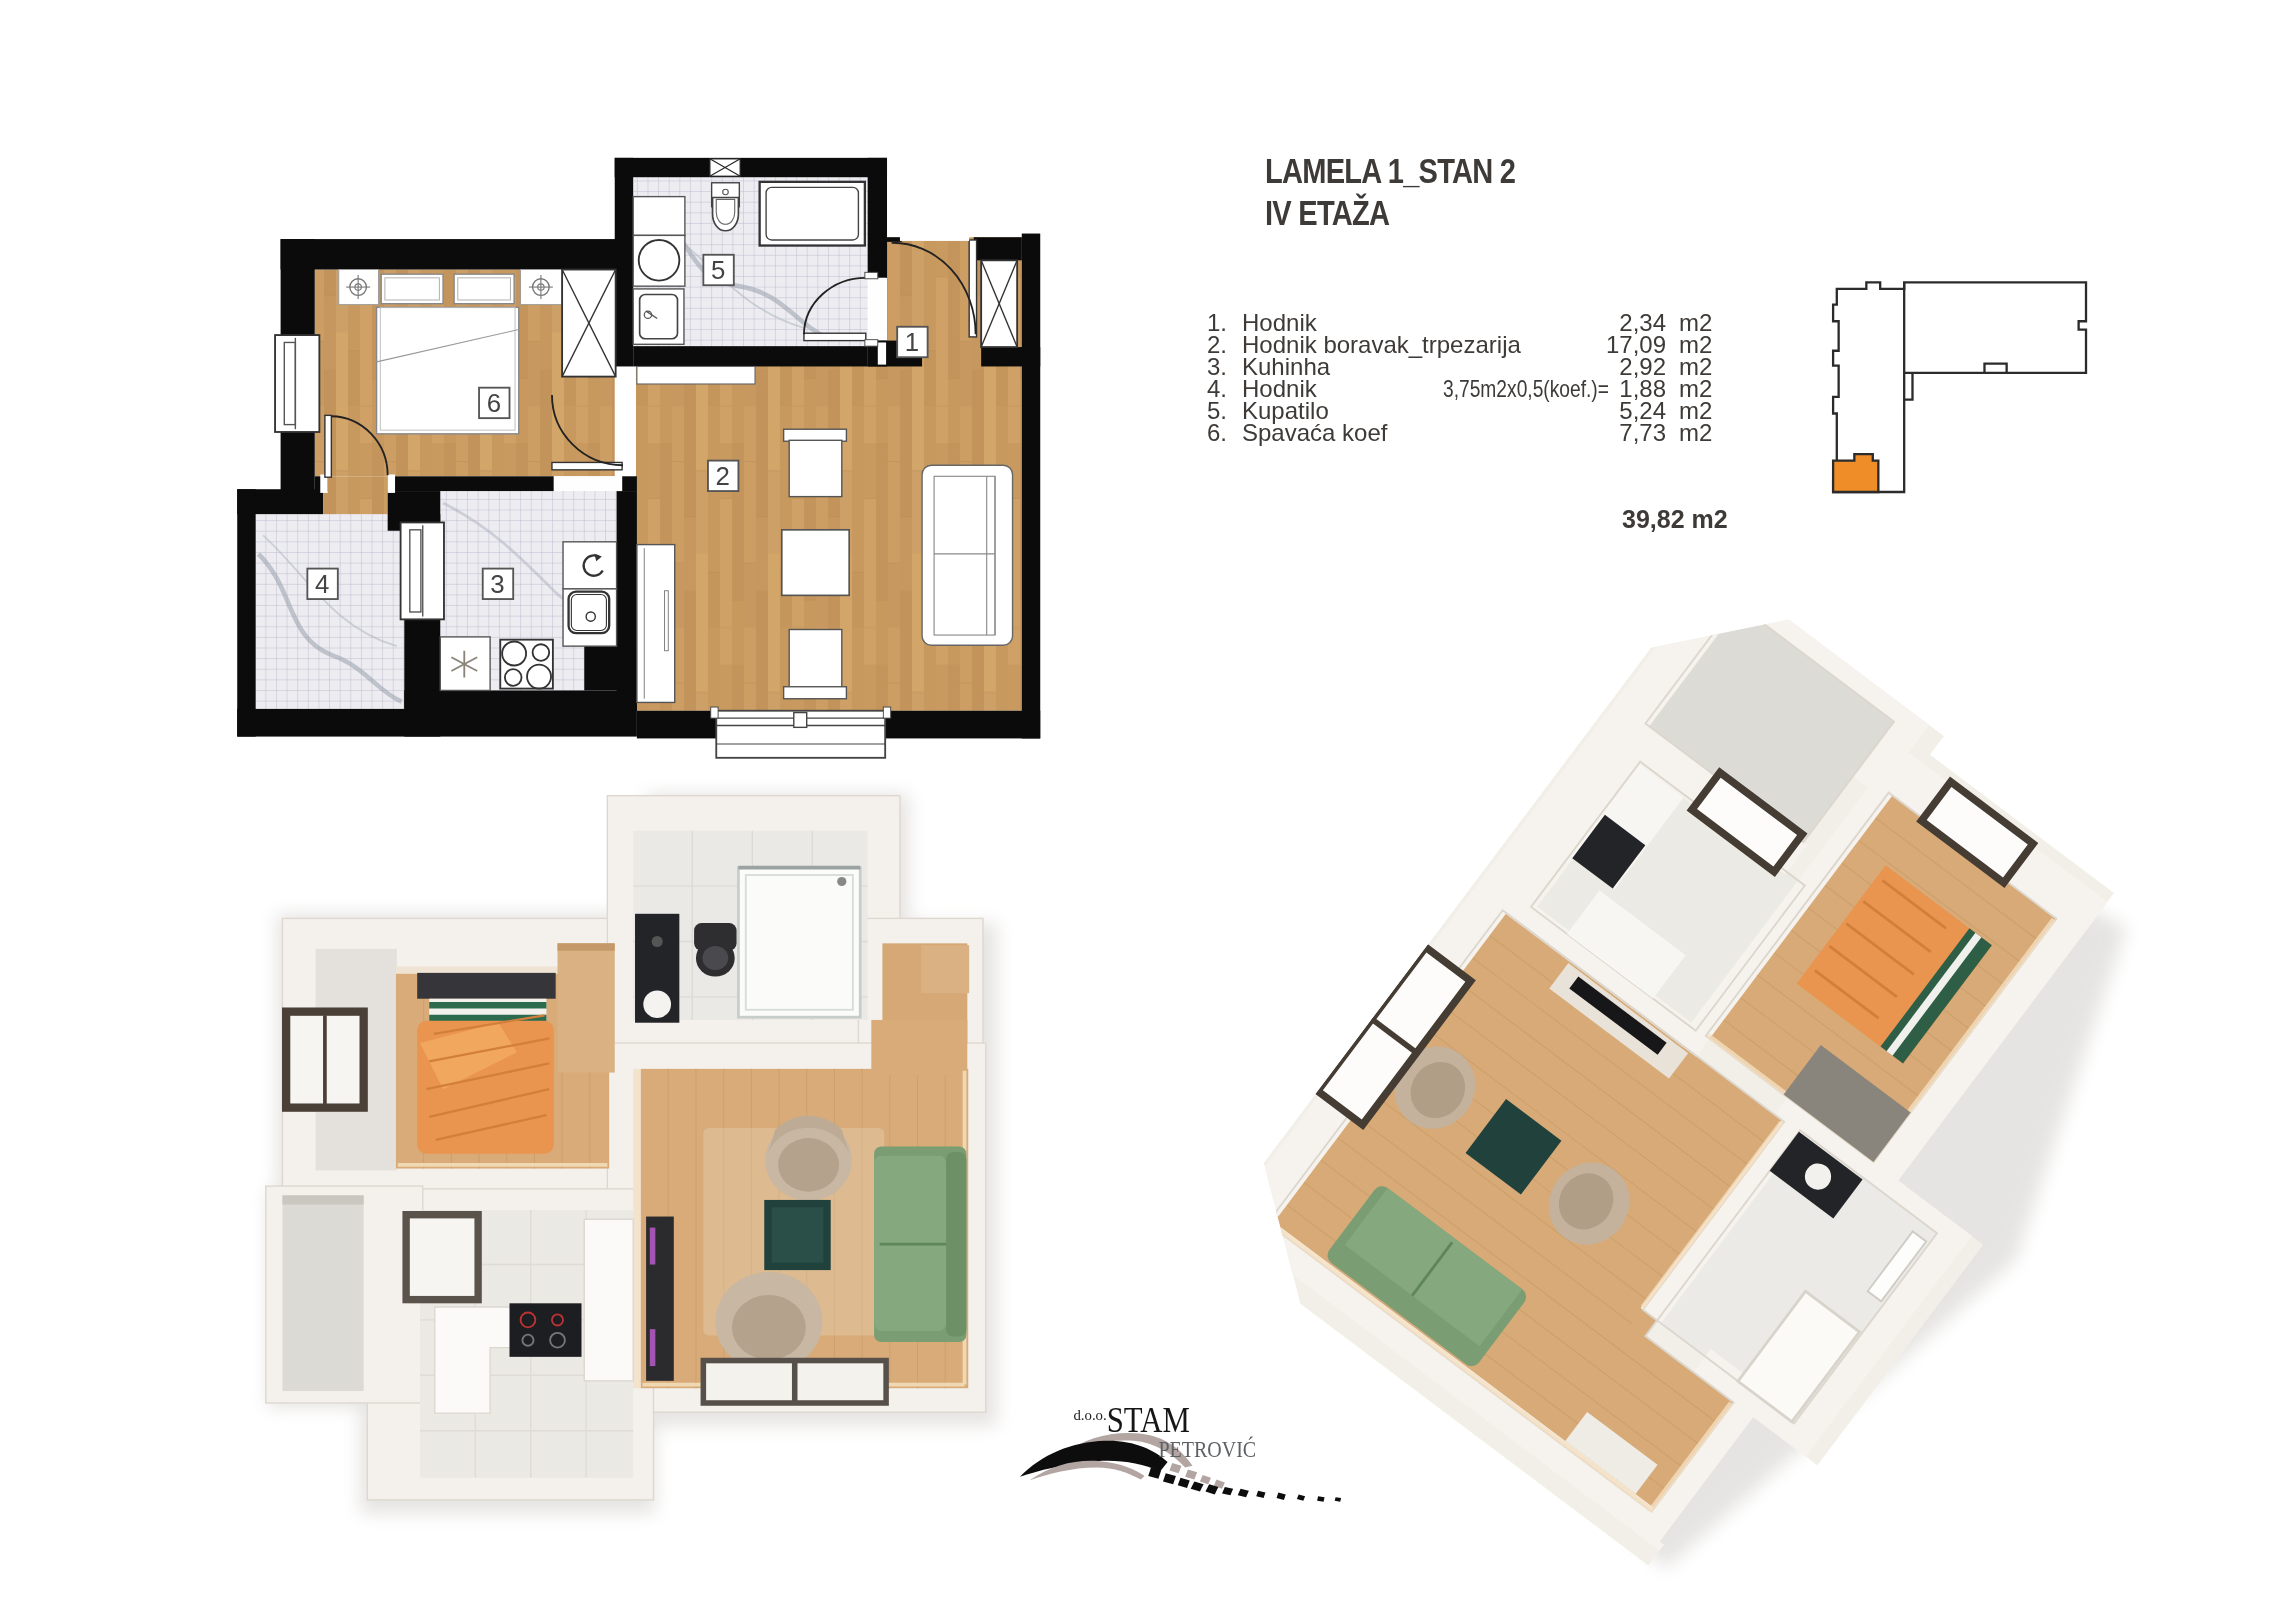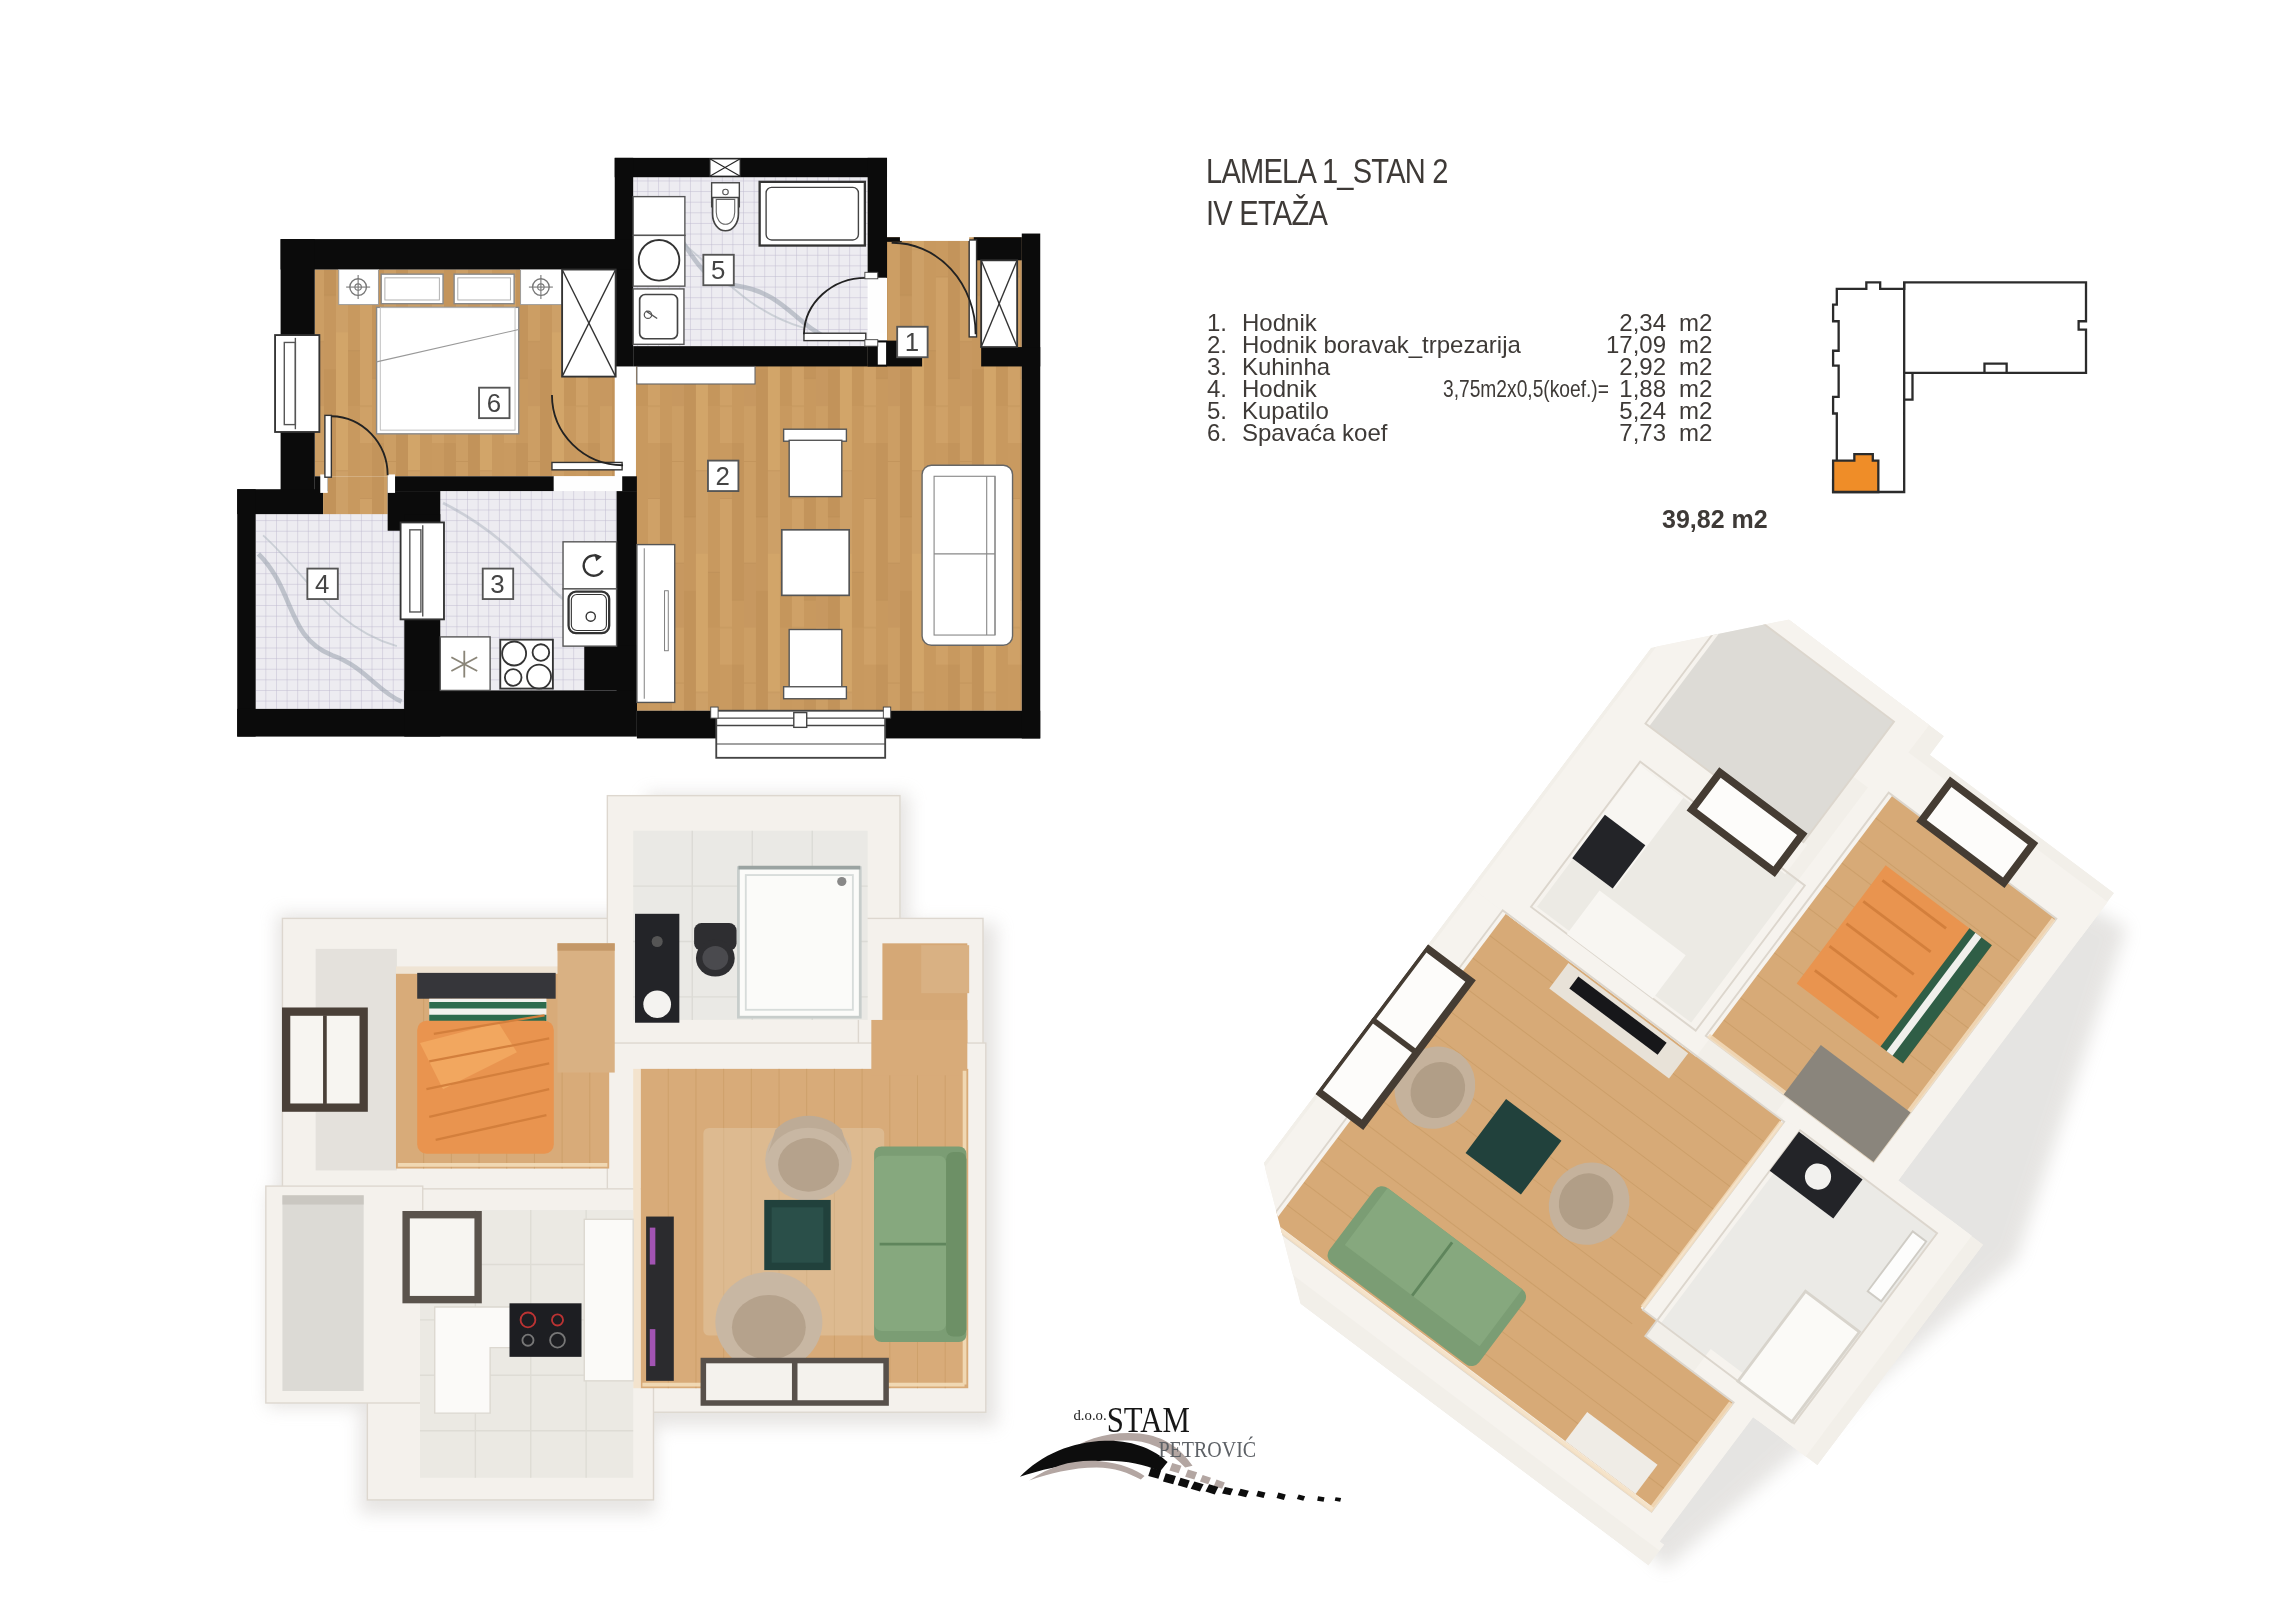--- a/index.html
+++ b/index.html
@@ -1,25 +1,25 @@
 <!DOCTYPE html>
 <html style="font-size:14.8px"><head><meta charset="utf-8"><style>
 html,body{margin:0;padding:0;background:#fff}
 body{width:2290px;height:1619px;position:relative;overflow:hidden;font-family:"Liberation Sans",sans-serif}
 .abs{position:absolute}
-#title{left:1206px;top:150px;font-weight:normal;color:#3e3a37;font-size:35px;line-height:42px;letter-spacing:-0.9px}
+#title{left:1265px;top:150px;font-weight:bold;color:#3e3a37;font-size:35px;line-height:42px;letter-spacing:-0.9px}
 #title span{display:inline-block;transform:scaleX(0.83);transform-origin:0 0}
 #rooms{left:1207px;top:312px;font-size:24px;color:#3e3a37;line-height:22px}
 .row{position:relative;height:22px;white-space:nowrap}
 .num{position:absolute;left:0}
 .nm{position:absolute;left:35px}
 .mid{position:absolute;left:236px;transform:scaleX(0.8);transform-origin:0 0}
 .val{position:absolute;left:367px;width:92px;text-align:right}
 .m2{position:absolute;left:472px}
-#total{left:1662px;top:505px;font-size:25px;font-weight:bold;color:#3e3a37}
+#total{left:1622px;top:505px;font-size:25px;font-weight:bold;color:#3e3a37}
 </style></head>
 <body>
 
 <div class="abs" id="title"><span>LAMELA 1_STAN 2</span><br><span>IV ETAŽA</span></div>
 
 <div class="abs" id="rooms">
 <div class="row">
       <span class="num">1.</span>
       <span class="nm">Hodnik</span>
       <span class="val">2,34</span>

